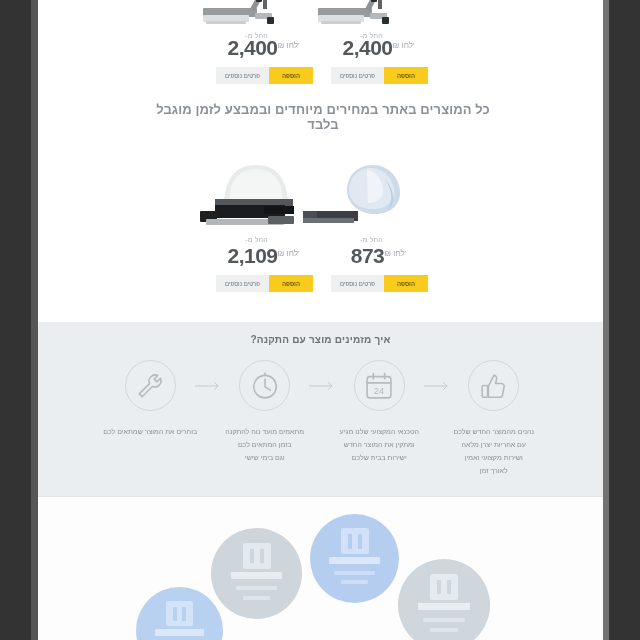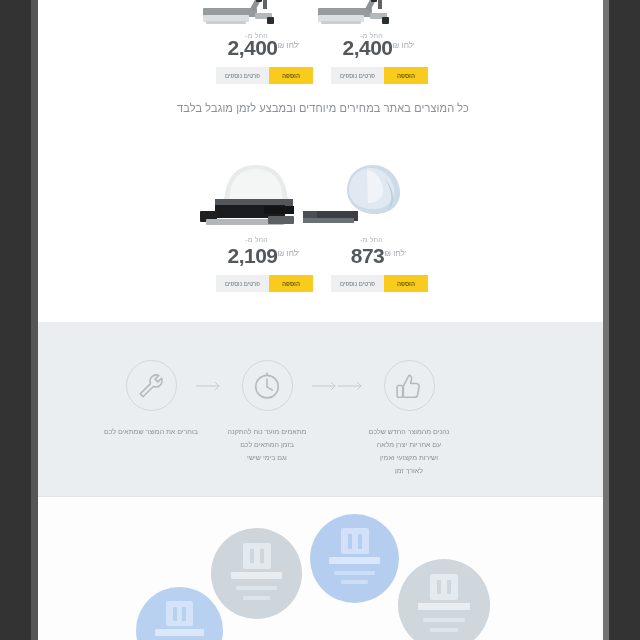--- a/index.html
+++ b/index.html
@@ -12,21 +12,21 @@
 
   
   .card{position:absolute;width:97px;text-align:center;}
   .photo{position:absolute;left:0;right:0;}
   .lbl{position:absolute;left:0;right:0;font-size:7px;color:#adb1b4;letter-spacing:.1px;padding-right:16px;}
   .price{position:absolute;left:0;right:0;font-size:21px;color:#55585b;font-weight:700;line-height:1;letter-spacing:-0.5px;direction:ltr;}
   .price .cur{font-size:8px;font-weight:400;color:#a2a8ad;position:relative;top:-7px;margin-right:2px;letter-spacing:0;}
   .btnrow{position:absolute;left:0;right:0;display:flex;height:17px;direction:ltr;}
   .btn-cart{width:44px;background:#f8cb1c;color:#6b5700;font-size:6px;display:flex;align-items:center;justify-content:center;font-weight:700;}
   .btn-details{flex:1;background:#edeff1;color:#6d7378;font-size:6px;display:flex;align-items:center;justify-content:center;}
-  .promo{position:absolute;text-align:center;font-size:11px;color:#8b9095;letter-spacing:.1px;font-weight:400;}
+  .promo{position:absolute;text-align:center;font-size:13px;color:#8b9095;letter-spacing:.1px;font-weight:700;}
 
   
   .howto{position:absolute;left:0;top:322px;width:565px;height:175px;background:#eaeef0;border-bottom:1px solid #dfe3e5;box-sizing:border-box;}
   .howto .title{position:absolute;left:0;right:0;top:12px;text-align:center;font-size:10px;color:#6d7276;font-weight:700;letter-spacing:.2px;}
   .steps{position:absolute;left:68px;top:38px;width:432px;display:flex;align-items:flex-start;direction:ltr;}
   .step{width:90px;text-align:center;}
   .circ{width:51px;height:51px;border-radius:50%;border:1px solid #d3d7da;margin:0 auto;display:flex;align-items:center;justify-content:center;box-sizing:border-box;}
   .step .txt{margin:14px -20px 0;font-size:7px;line-height:1.86;color:#8b9095;white-space:pre-line;}
   .arr{width:26px;height:51px;display:flex;align-items:center;justify-content:center;}
 
@@ -121,20 +121,21 @@
       <div class="lbl" style="top:74px;">החל מ-</div>
       <div class="price" style="top:83px;"><span>873</span><span class="cur">₪ לחו'</span></div>
       <div class="btnrow" style="top:113px;">
         <div class="btn-details">פרטים נוספים</div>
         <div class="btn-cart">הוספה</div>
       </div>
     </div>
   </div>
 
   <div class="howto">
+    <div class="title">איך מזמינים מוצר עם התקנה?</div>
     <div class="steps">
 
       <div class="step">
         <div class="circ">
           <svg width="30" height="30" viewBox="0 0 24 24" fill="none" stroke="#b5babe" stroke-width="1.25" stroke-linecap="round" stroke-linejoin="round">
             <path d="M18.2 3.6a5 5 0 0 0-6.6 6.5L3.4 18.3l2.3 2.3 8.2-8.2a5 5 0 0 0 6.5-6.6l-2.9 2.9-2.2-2.2z"></path>
           </svg>
         </div>
         <div class="txt">בוחרים את המוצר שמתאים לכם</div>
       </div>
@@ -155,20 +156,32 @@
         <div class="txt">מתאמים מועד נוח להתקנה
 בזמן המתאים לכם
 וגם בימי שישי</div>
       </div>
       <div class="arr">
         <svg width="26" height="10" viewBox="0 0 26 10">
             <path d="M0 5h23M19.5 1.5L23 5l-3.5 3.5" stroke="#c5cacd" stroke-width="1" fill="none" stroke-linecap="round" stroke-linejoin="round"></path>
           </svg>
       </div>
 
+      <div class="step">
+        <div class="circ">
+          <svg width="30" height="30" viewBox="0 0 24 24" fill="none" stroke="#b5babe" stroke-width="1.25" stroke-linecap="round" stroke-linejoin="round">
+            <rect x="2.5" y="4.5" width="19" height="17" rx="2.2"></rect>
+              <path d="M2.5 9.5h19M7.5 2v4.4M16.5 2v4.4"></path>
+            <text x="12" y="18.2" font-size="7.5" text-anchor="middle" fill="#b5babe" stroke="none" font-family="Liberation Sans, sans-serif">24</text>
+          </svg>
+        </div>
+        <div class="txt">הטכנאי המקצועי שלנו מגיע
+ומתקין את המוצר החדש
+ישירות בבית שלכם</div>
+      </div>
       <div class="arr">
         <svg width="26" height="10" viewBox="0 0 26 10">
             <path d="M0 5h23M19.5 1.5L23 5l-3.5 3.5" stroke="#c5cacd" stroke-width="1" fill="none" stroke-linecap="round" stroke-linejoin="round"></path>
           </svg>
       </div>
 
       <div class="step">
         <div class="circ">
           <svg width="30" height="30" viewBox="0 0 24 24" fill="none" stroke="#b5babe" stroke-width="1.25" stroke-linecap="round" stroke-linejoin="round">
             <path d="M7.5 21h9.1a2.2 2.2 0 0 0 2.2-1.8l1.3-6.6A2.2 2.2 0 0 0 17.9 10h-4.6l.8-3.8A2.2 2.2 0 0 0 11.9 3.5L7.5 12.1z"></path>

